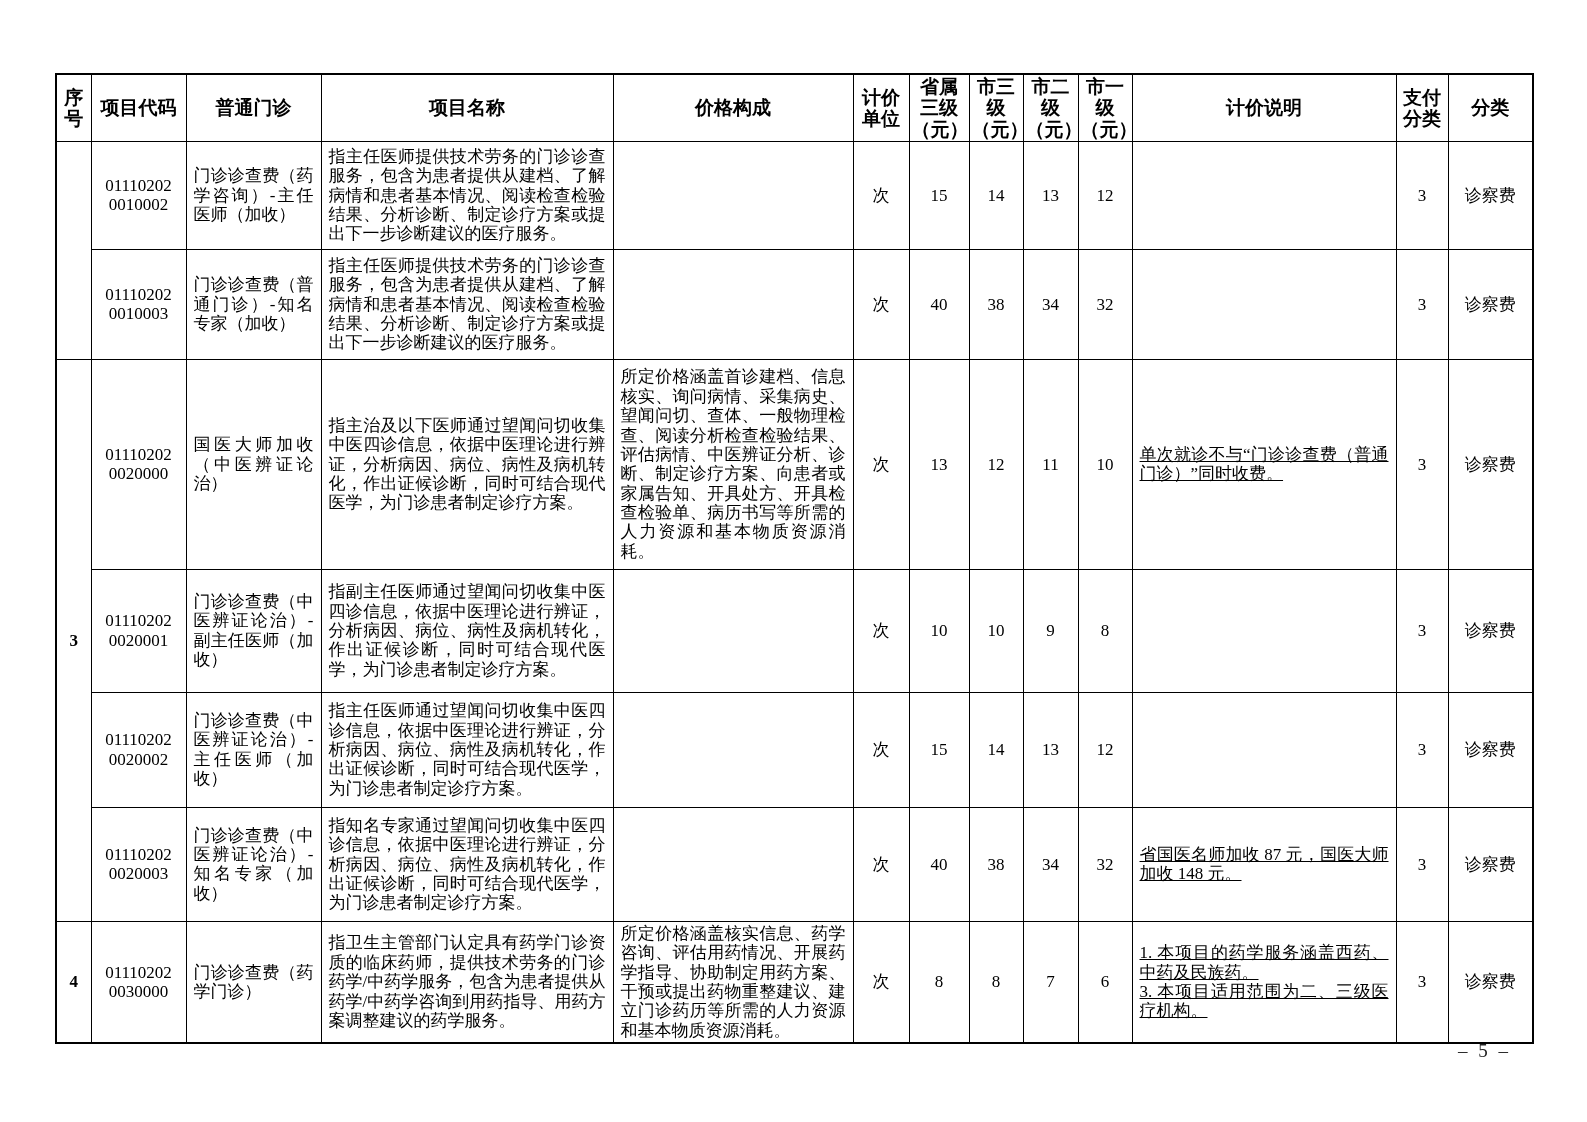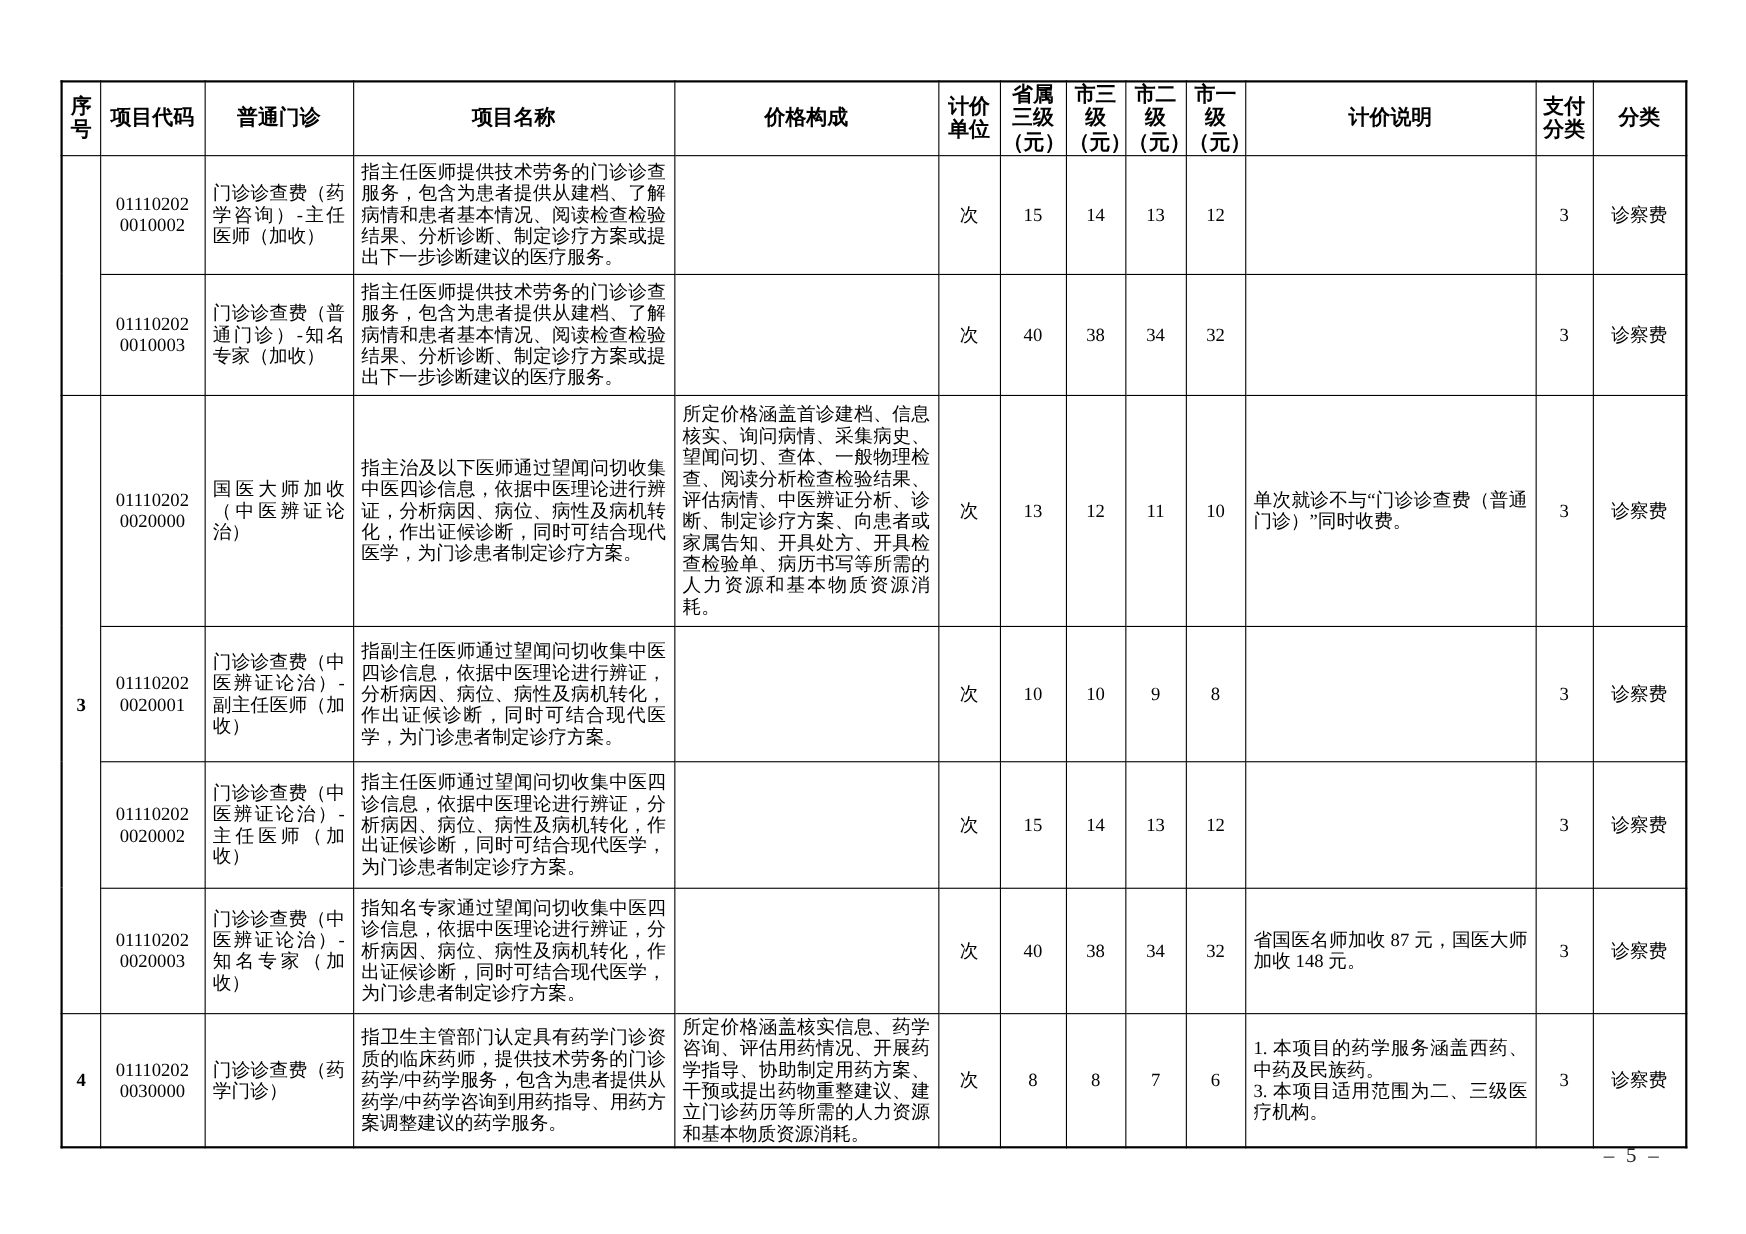--- a/index.html
+++ b/index.html
@@ -42,21 +42,21 @@
   }
   .price-table td {
     font-size: 17px;
     line-height: 1.14;
     padding: 2px 7px;
   }
   .center { text-align: center; }
   .just   { text-align: justify; text-justify: inter-character; margin-left: 20px; }
   .code   { text-align: center; white-space: pre-line; padding: 2px 3px; margin-top: 40px; }
   .idx    { text-align: center; font-weight: bold; font-size: 18px; }
-  .notes  { text-align: justify; text-justify: inter-character; white-space: pre-line; }
+  .notes  { text-align: justify; text-justify: inter-character; white-space: pre-line; text-decoration: underline; }
   .page-footer {
     position: absolute;
     left: 1458px;
     top: 1040px;
     font-size: 19px;
     letter-spacing: 3px;
     color: #222;
   }
 </style>
 </head>

